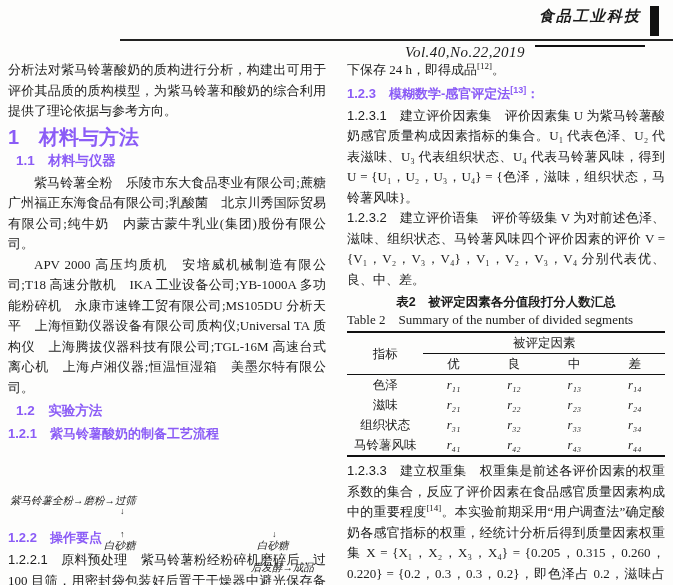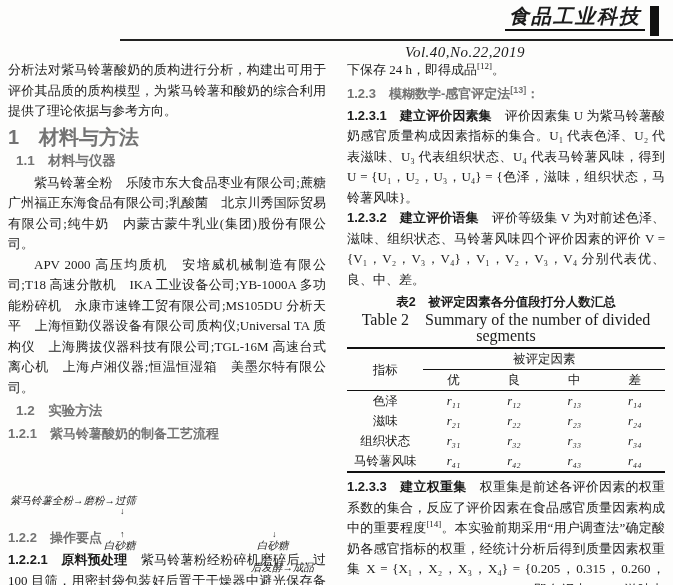--- a/index.html
+++ b/index.html
@@ -14,55 +14,55 @@
   
   .header{position:relative;height:58px;}
   .masthead-left{
     position:absolute;left:10px;top:22px;
     font-size:21px;font-weight:bold;font-style:italic;
     letter-spacing:9px;white-space:nowrap;
   }
   .head-rule{position:absolute;left:120px;right:0;top:39px;height:2px;background:#222;}
   .journal-logo{
     position:absolute;right:28px;top:6px;
-    font-size:20px;font-weight:bold;font-style:italic;letter-spacing:2px;
-    border-bottom:2px solid #111;padding:0 4px 2px 4px;white-space:nowrap;
+    font-size:15px;font-weight:bold;font-style:italic;letter-spacing:2px;
+    border-bottom:2px solid #111;padding:0 4px 18px 4px;white-space:nowrap;
   }
   .logo-bar{position:absolute;right:14px;top:6px;width:9px;height:30px;background:#111;}
   .vol-line{
     position:absolute;left:395px;top:42px;width:140px;text-align:center;
     font-style:italic;font-size:15px;letter-spacing:0.5px;white-space:nowrap;
   }
 
   
   .columns{display:flex;gap:21px;padding:2px 8px 0 8px;}
   .col{width:318px;text-align:justify;}
   p{margin:0;}
   .indent{text-indent:2em;}
-  h1,h2,h3{font-family:"Liberation Sans","DejaVu Sans",sans-serif;color:#737373;}
+  h1,h2,h3{font-family:"Liberation Sans","DejaVu Sans",sans-serif;color:#8b5cf6;}
   h1{font-size:20px;margin:4px 0 2px 0;line-height:22px;}
   h2{font-size:13.5px;margin:2px 8px;line-height:21px;}
   h3{font-size:13px;margin:2px 0;line-height:21px;}
-  b.runin{font-family:"Liberation Sans","DejaVu Sans",sans-serif;font-weight:bold;margin-top:14px;}
+  b.runin{font-family:"Liberation Sans","DejaVu Sans",sans-serif;font-weight:normal;margin-top:14px;}
   sup{font-size:9px;line-height:0;}
 
   
   .flowchart{
     position:relative;height:78px;margin:3px 0 1px 0;
     font-style:italic;font-size:10.5px;line-height:11px;white-space:nowrap;
   }
   .flowchart span{position:absolute;margin-top:48px;}
   .fc-arrow{font-size:9px;}
 
   
   .tbl-caption-cn{
     font-family:"Liberation Sans","DejaVu Sans",sans-serif;font-weight:bold;
     font-size:12.5px;text-align:center;margin:4px 0 1px 0;line-height:17px;
   }
-  .tbl-caption-en{font-size:16px;text-align:center;margin:0 0 3px 0;line-height:16px;}
+  .tbl-caption-en{font-size:13px;text-align:left;margin:0 0 3px 0;line-height:16px;}
   table.paper-table{width:100%;border-collapse:collapse;font-size:12.5px;margin-bottom:4px;}
   table.paper-table th,table.paper-table td{
     text-align:center;padding:1px 2px;line-height:18px;font-weight:normal;
   }
   table.paper-table th{font-family:"Liberation Serif","DejaVu Serif",serif;}
   .rule-top{border-top:2px solid #111;}
   .group-cell{border-bottom:1px solid #111;}
   .indicator-cell{border-bottom:1.5px solid #111;}
   .sub-head{border-bottom:1.5px solid #111;}
   tr.last-row td{border-bottom:2px solid #111;}

